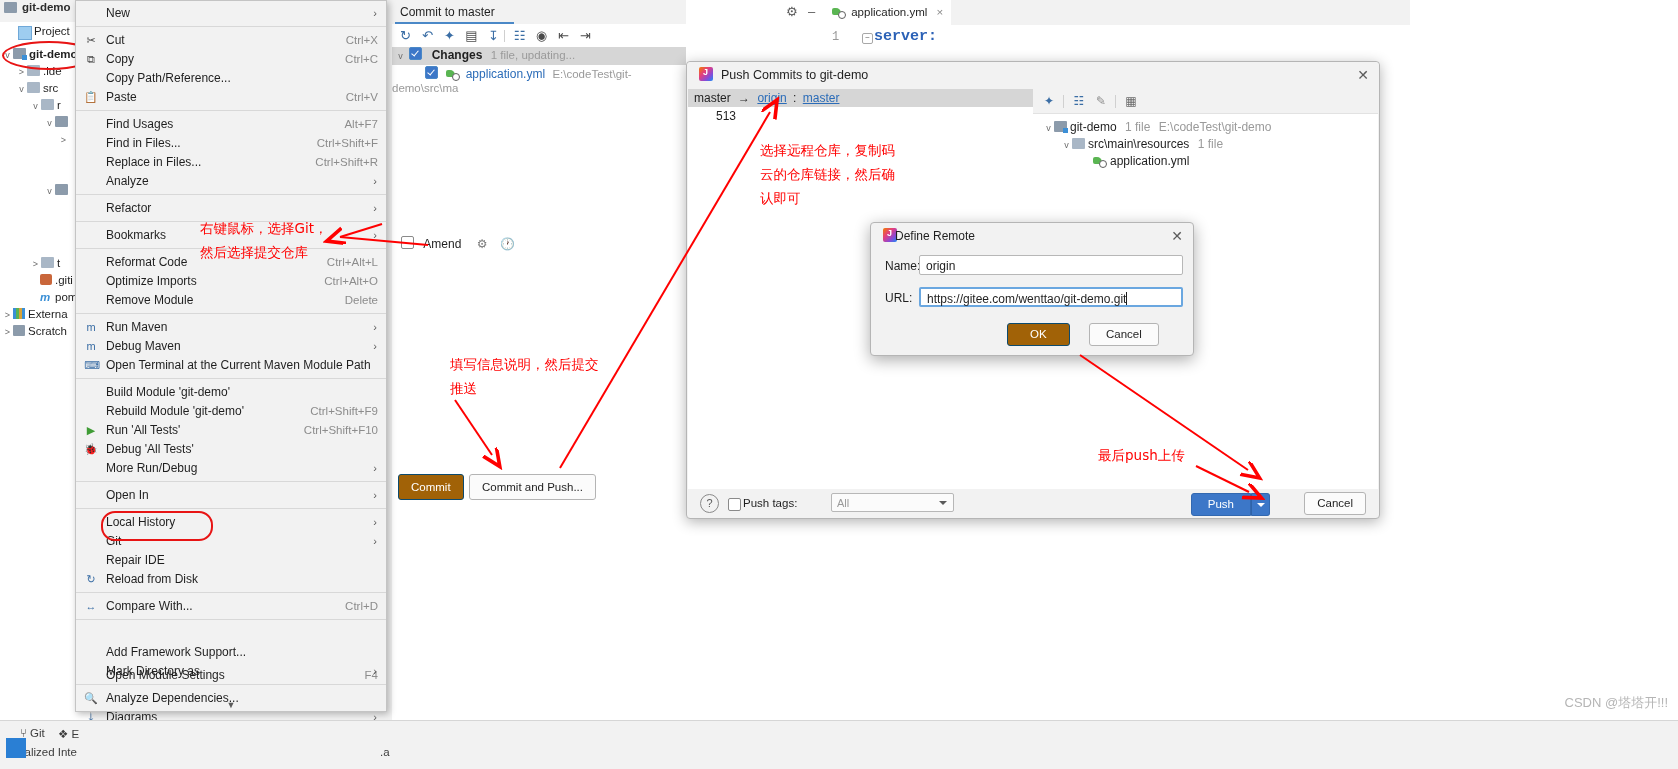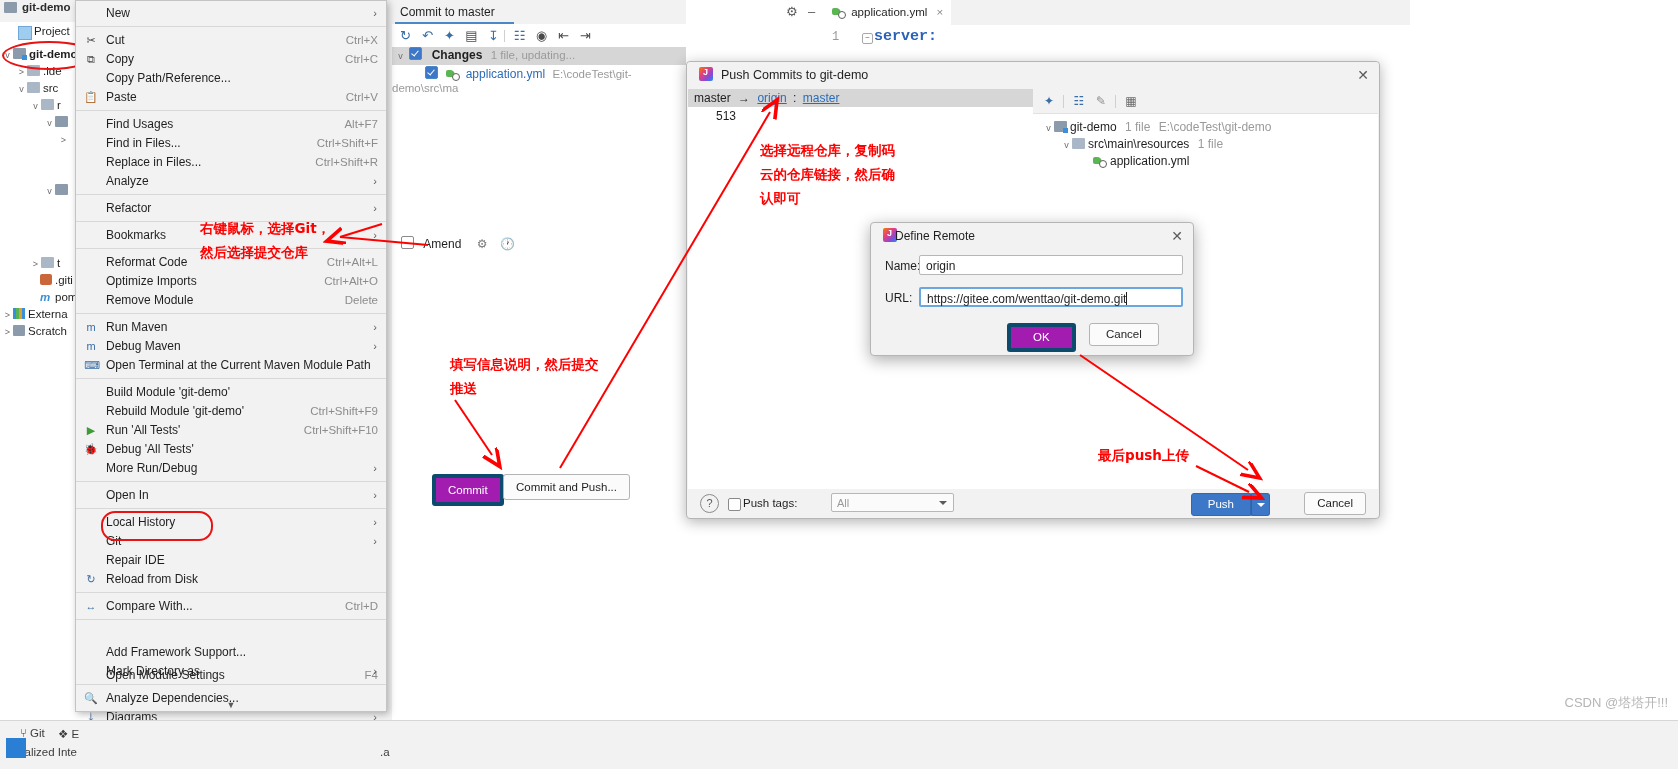--- a/index.html
+++ b/index.html
@@ -43,23 +43,23 @@
   .tb-sep{position:absolute;top:6px;width:1px;height:12px;background:#cfcfcf;}
   #changes-row{position:absolute;left:0;top:47px;width:294px;height:18px;background:#d6d6d6;}
   #file-row{position:absolute;left:0;top:66px;width:294px;height:18px;}
   .cb{display:inline-block;width:11px;height:11px;border:1px solid #4a88c7;background:#3c77c8;border-radius:2px;position:relative;vertical-align:-1px;}
   .cb::after{content:"";position:absolute;left:3px;top:0.5px;width:3px;height:6px;border:solid #fff;border-width:0 1.6px 1.6px 0;transform:rotate(40deg);}
   .cb.empty{background:#fff;border:1px solid #8a8a8a;}
   .cb.empty::after{display:none;}
   #amend-bar{position:absolute;left:0;top:236px;width:294px;height:24px;}
   #commit-msg-box{position:absolute;left:2px;top:260px;width:290px;height:105px;background:#fff;border-top:1px solid #e0e0e0;}
   #commit-msg{position:absolute;left:7px;top:6px;font-size:14px;color:#1f1f1f;}
-  #commit-buttons{position:absolute;left:0;top:468px;width:294px;height:40px;margin-left:34px;}
+  #commit-buttons{position:absolute;left:0;top:468px;width:294px;height:40px;}
   .btn{display:inline-block;height:24px;line-height:24px;padding:0 12px;border-radius:3px;font-size:11.5px;cursor:default;}
-  .btn-primary{background:#a21caf;color:#fff;border:4px solid #0c4a6e;}
+  .btn-primary{background:#a16207;color:#fff;border:1px solid #0c4a6e;}
   .btn-default{background:#fbfbfb;color:#1f1f1f;border:1px solid #b4b4b4;}
 
   
   #editor-area{position:absolute;left:686px;top:0;width:992px;height:720px;background:#ffffff;}
   #editor-gear{position:absolute;left:100px;top:4px;color:#5a5a5a;font-size:13px;}
   #editor-min{position:absolute;left:122px;top:4px;color:#5a5a5a;font-size:13px;}
   #editor-tab{position:absolute;left:138px;top:0;height:25px;background:#ffffff;border-bottom:2px solid #4a88c7;padding:0 8px;line-height:25px;font-size:11.5px;color:#1f1f1f;}
   #editor-tabstrip{position:absolute;left:138px;top:0;width:586px;height:25px;background:#f2f2f2;}
   #editor-body{position:absolute;left:138px;top:25px;width:586px;height:40px;background:#ffffff;}
   .lineno{position:absolute;left:10px;font-size:12px;color:#999999;font-family:"Liberation Mono","DejaVu Sans Mono",monospace;}
@@ -112,21 +112,21 @@
   
   #define-remote{position:absolute;left:870px;top:222px;width:322px;height:132px;background:#f2f2f2;border:1px solid #b5b5b5;border-radius:4px;box-shadow:0 4px 16px rgba(0,0,0,.33);}
   #dr-title{position:absolute;left:24px;top:6px;font-size:12px;color:#1f1f1f;}
   #dr-close{position:absolute;right:10px;top:5px;font-size:14px;color:#5b5b5b;}
   .dr-lbl{position:absolute;font-size:12px;color:#1f1f1f;}
   .dr-field{position:absolute;height:20px;background:#ffffff;border:1px solid #b7b7b7;border-radius:2px;font-size:12px;line-height:20px;padding-left:6px;box-sizing:border-box;color:#1f1f1f;}
   .dr-field.focused{border:2px solid #6aa7e0;}
   .caret-bar{display:inline-block;width:1px;height:13px;background:#1f1f1f;vertical-align:-2px;}
 
   
-  .anno{position:absolute;color:#ff0000;font-weight:bold;font-size:13.5px;white-space:nowrap;line-height:24px;
+  .anno{position:absolute;color:#ff0000;font-weight:normal;font-size:13.5px;white-space:nowrap;line-height:24px;
         font-family:"DejaVu Sans","Liberation Sans",sans-serif;}
   #anno-svg{position:absolute;left:0;top:0;width:1678px;height:769px;pointer-events:none;}
 
   
   #status-bar{position:absolute;left:0;top:720px;width:1678px;height:49px;background:#f2f2f2;border-top:1px solid #d6d6d6;}
   .sb-item{position:absolute;font-size:11.5px;color:#3c3c3c;white-space:nowrap;}
   #blue-square{position:absolute;left:6px;top:738px;width:20px;height:20px;background:#2a7fd4;}
   #watermark{position:absolute;right:10px;top:694px;font-size:13px;color:#b5b5b5;}
   #bottom-white{position:absolute;left:392px;top:640px;width:1286px;height:80px;background:#ffffff;}
 </style>

